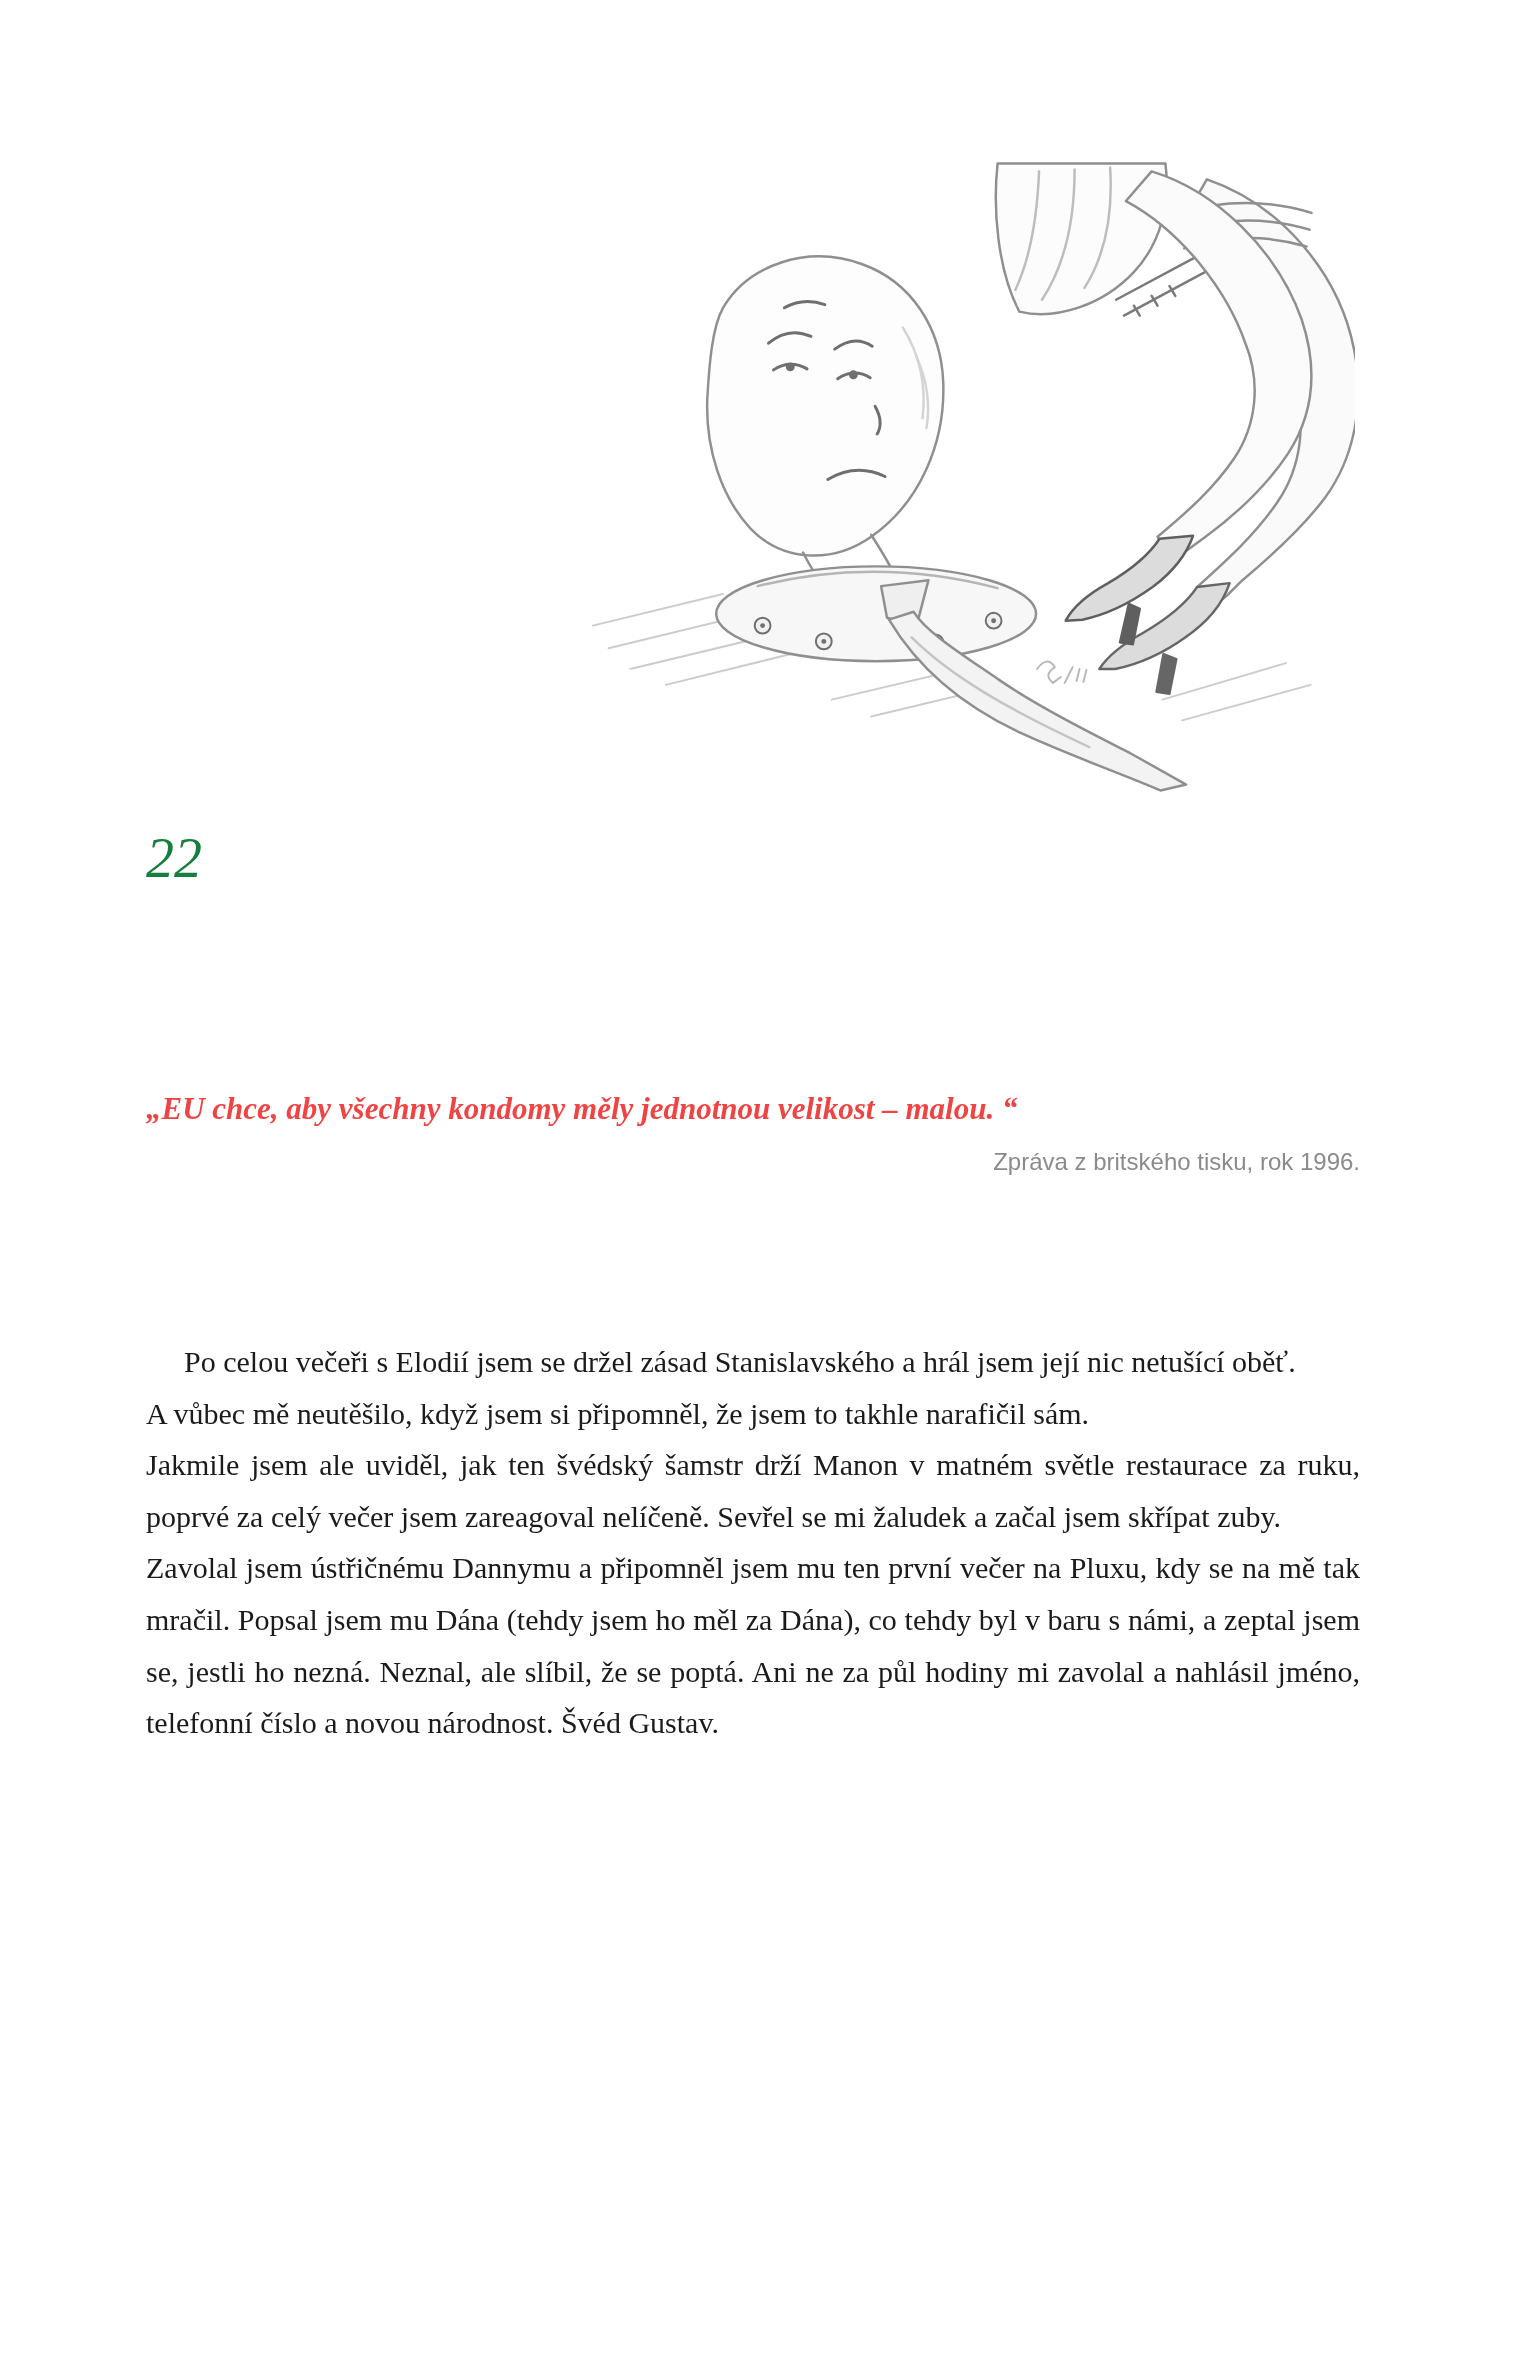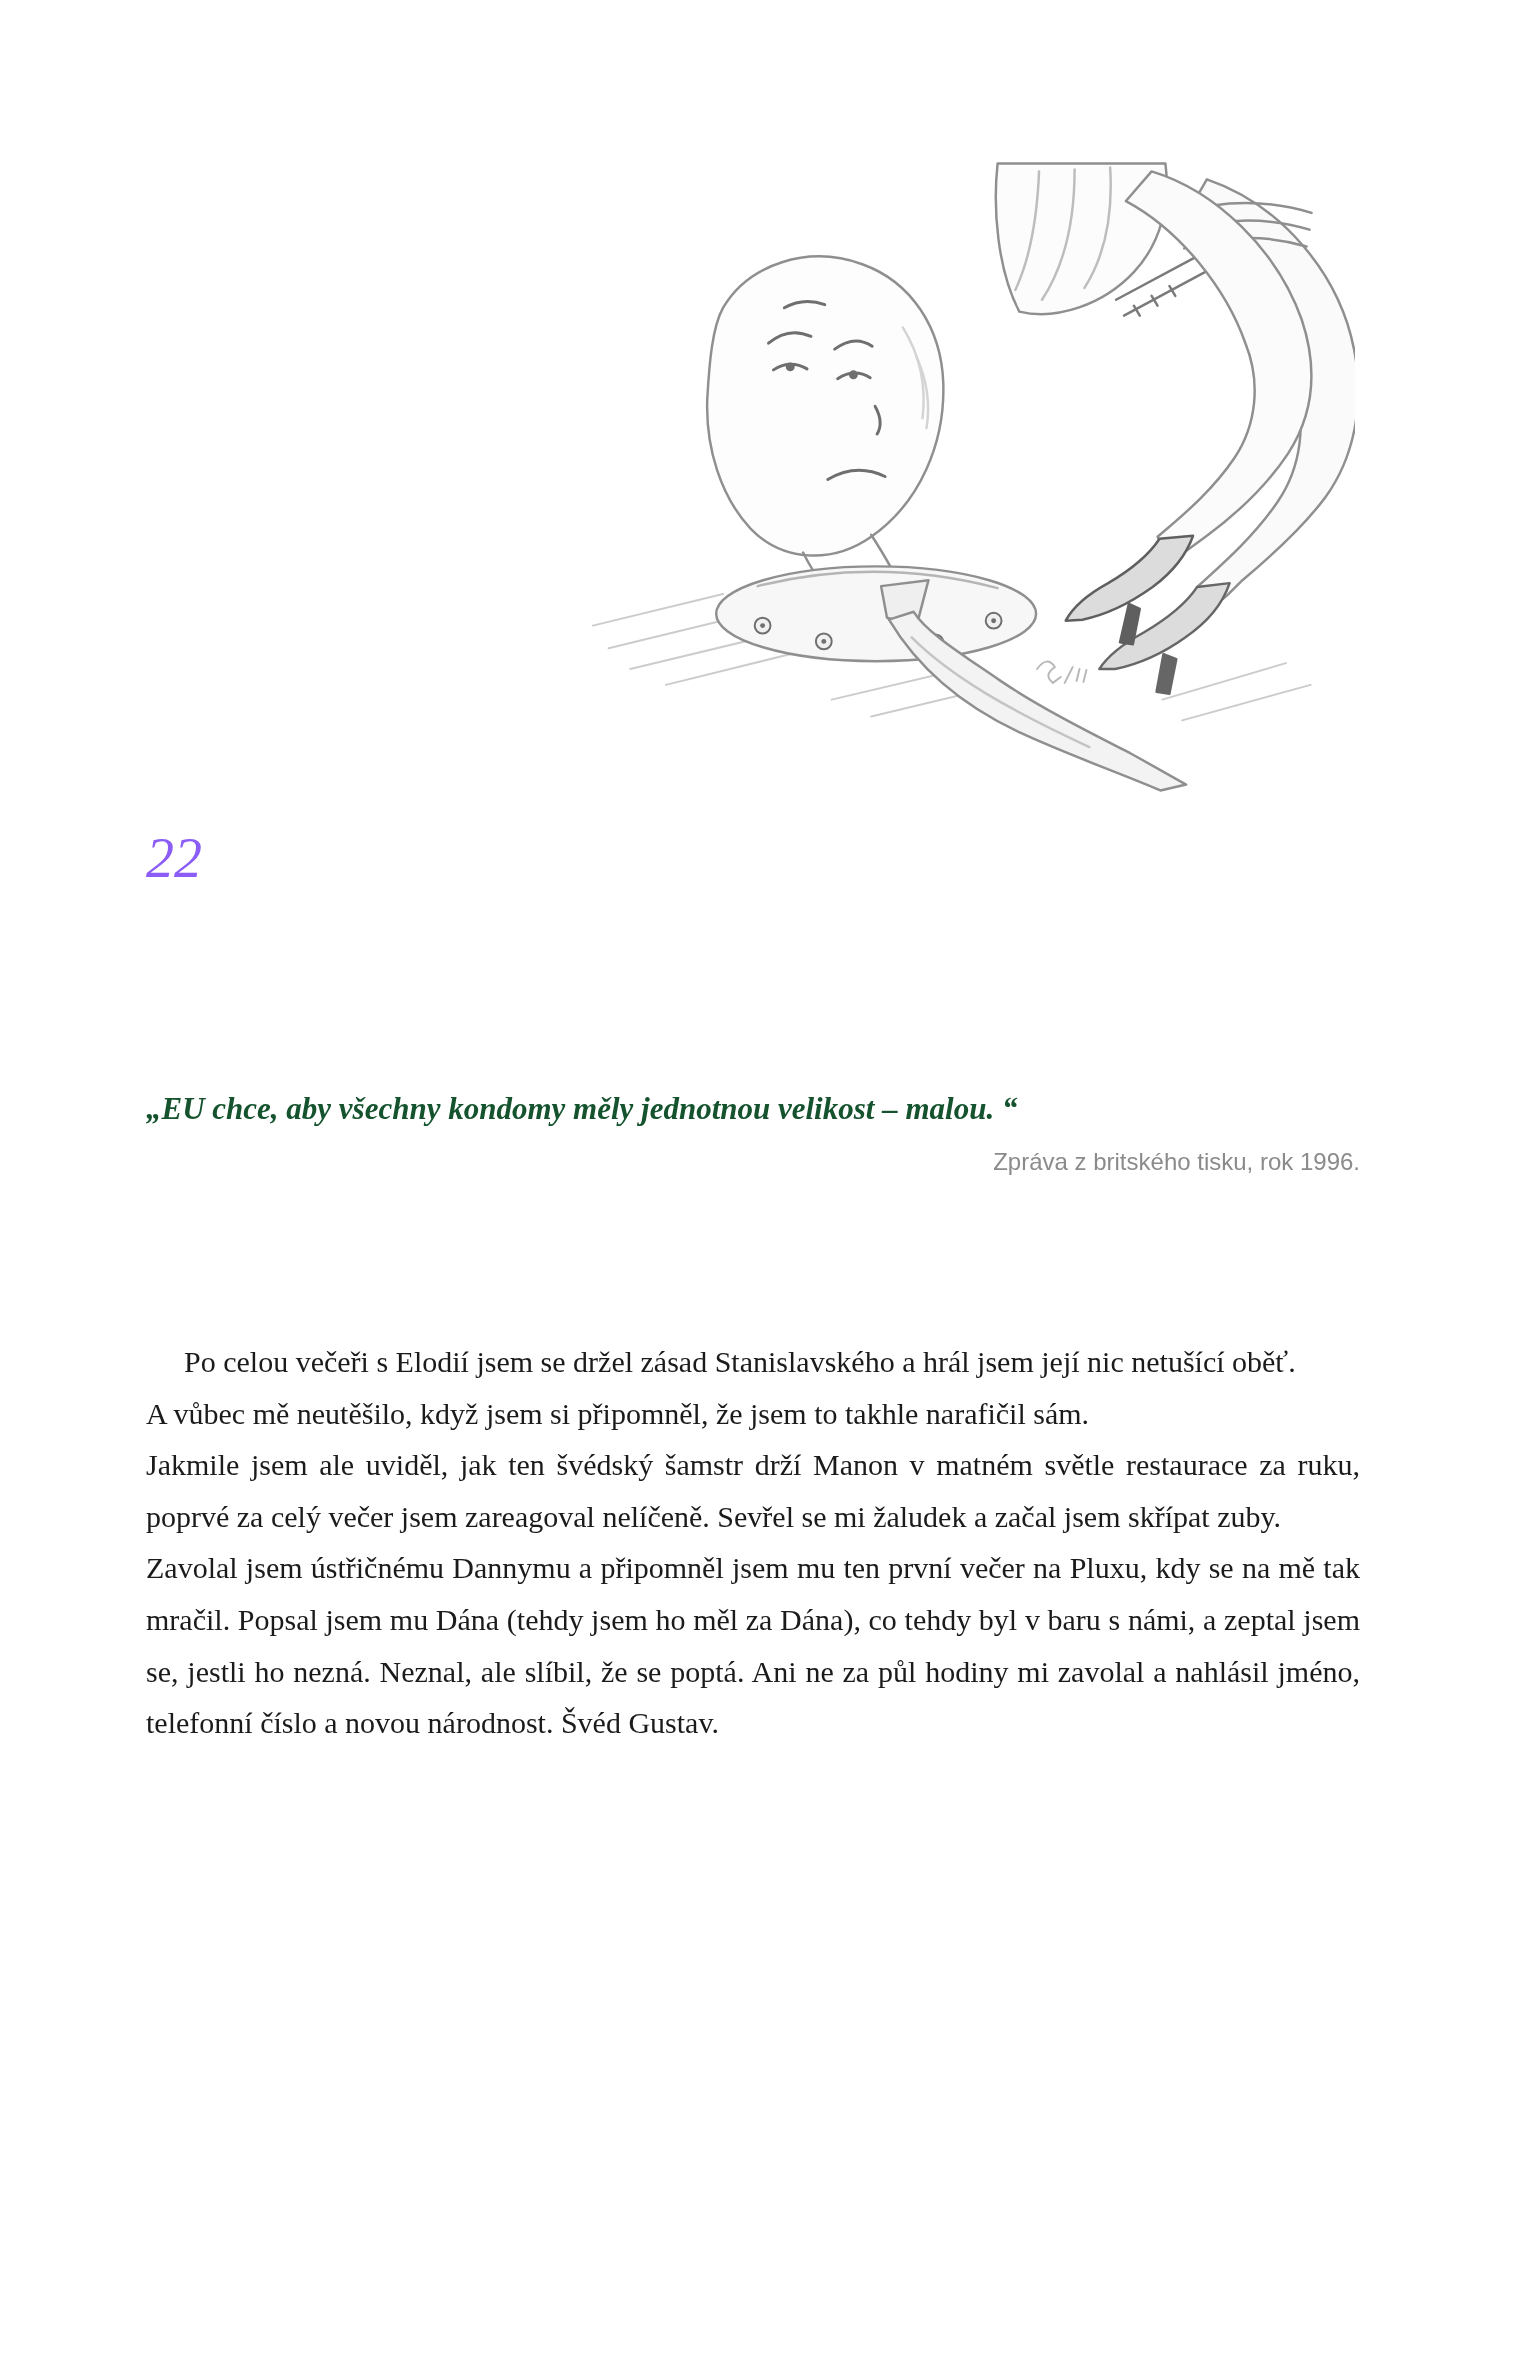--- a/index.html
+++ b/index.html
@@ -19,32 +19,32 @@
     top: 155px;
     width: 780px;
     height: 645px;
   }
   .chapter-number {
     position: absolute;
     left: 146px;
     top: 830px;
     font-size: 56px;
     font-style: italic;
-    color: #8b5cf6;
+    color: #15803d;
     line-height: 1;
   }
   .epigraph {
     position: absolute;
     left: 146px;
     top: 1088px;
     width: 1214px;
     font-size: 31px;
     font-style: italic;
     font-weight: 600;
-    color: #14532d;
+    color: #ef4444;
     line-height: 1.35;
   }
   .attribution {
     position: absolute;
     right: 176px;
     top: 1148px;
     font-family: "Liberation Sans", sans-serif;
     font-size: 24px;
     color: #8b8b8b;
     text-align: right;

